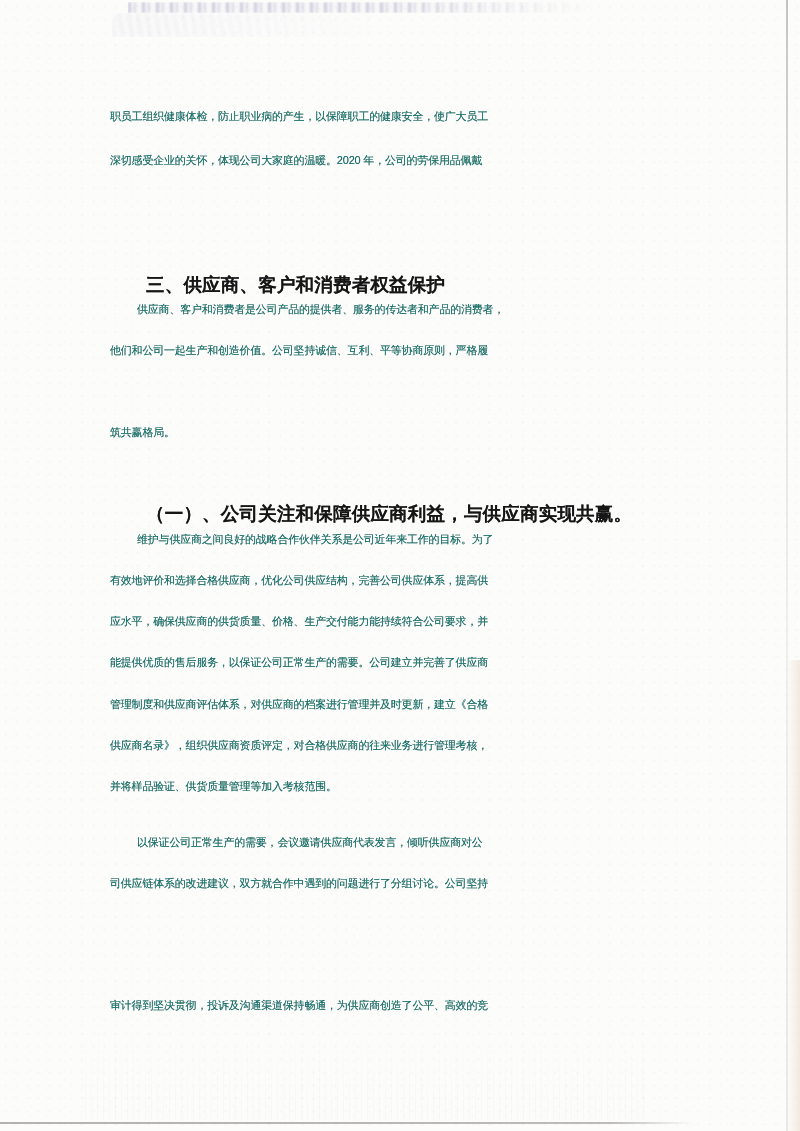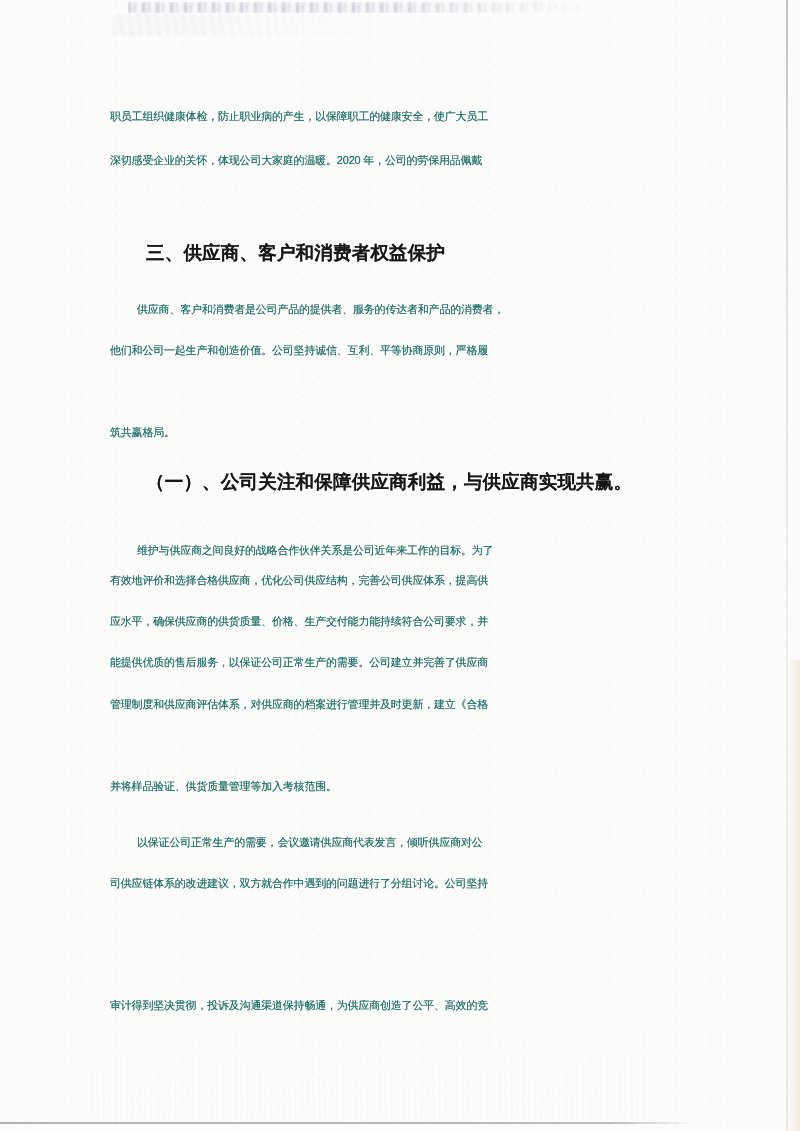--- a/index.html
+++ b/index.html
@@ -35,20 +35,21 @@
     text-shadow: 0 0 0.6px rgba(45,45,45,0.55);
   }
   .indent { left: 137px; }
   .heading {
     left: 146px;
     font-weight: bold;
     font-size: 18.5px;
     letter-spacing: 0.2px;
     color: #161616;
     text-shadow: 0 0 0.5px rgba(10,10,10,0.65);
+    margin-top: 32px;
   }
   
   .bleed-row-1 {
     position: absolute;
     top: 2px; left: 128px;
     width: 482px; height: 11px;
     background: repeating-linear-gradient(90deg,
       rgba(108,100,152,0.30) 0 3px,
       rgba(108,100,152,0.06) 3px 6px,
       rgba(108,100,152,0.22) 6px 8px,
@@ -123,24 +124,25 @@
   <div class="line" style="top:148px">深切感受企业的关怀，体现公司大家庭的温暖。2020 年，公司的劳保用品佩戴</div>
 
   <div class="line heading" style="top:241px">三、供应商、客户和消费者权益保护</div>
 
   <div class="line indent" style="top:297px">供应商、客户和消费者是公司产品的提供者、服务的传达者和产品的消费者，</div>
   <div class="line" style="top:338px">他们和公司一起生产和创造价值。公司坚持诚信、互利、平等协商原则，严格履</div>
   <div class="line" style="top:420px">筑共赢格局。</div>
 
   <div class="line heading" style="top:470px">（一）、公司关注和保障供应商利益，与供应商实现共赢。</div>
 
-  <div class="line indent" style="top:538px">维护与供应商之间良好的战略合作伙伴关系是公司近年来工作的目标。为了</div>
+  <div class="line indent" style="top:527px">维护与供应商之间良好的战略合作伙伴关系是公司近年来工作的目标。为了</div>
   <div class="line" style="top:568px">有效地评价和选择合格供应商，优化公司供应结构，完善公司供应体系，提高供</div>
   <div class="line" style="top:609px">应水平，确保供应商的供货质量、价格、生产交付能力能持续符合公司要求，并</div>
   <div class="line" style="top:650px">能提供优质的售后服务，以保证公司正常生产的需要。公司建立并完善了供应商</div>
   <div class="line" style="top:692px">管理制度和供应商评估体系，对供应商的档案进行管理并及时更新，建立《合格</div>
+  <div class="line" style="top:733px">供应商名录》，组织供应商资质评定，对合格供应商的往来业务进行管理考核，</div>
   <div class="line" style="top:774px">并将样品验证、供货质量管理等加入考核范围。</div>
 
   <div class="line indent" style="top:830px">以保证公司正常生产的需要，会议邀请供应商代表发言，倾听供应商对公</div>
   <div class="line" style="top:871px">司供应链体系的改进建议，双方就合作中遇到的问题进行了分组讨论。公司坚持</div>
   <div class="line" style="top:993px">审计得到坚决贯彻，投诉及沟通渠道保持畅通，为供应商创造了公平、高效的竞</div>
 
 </div>
 
 </body></html>

